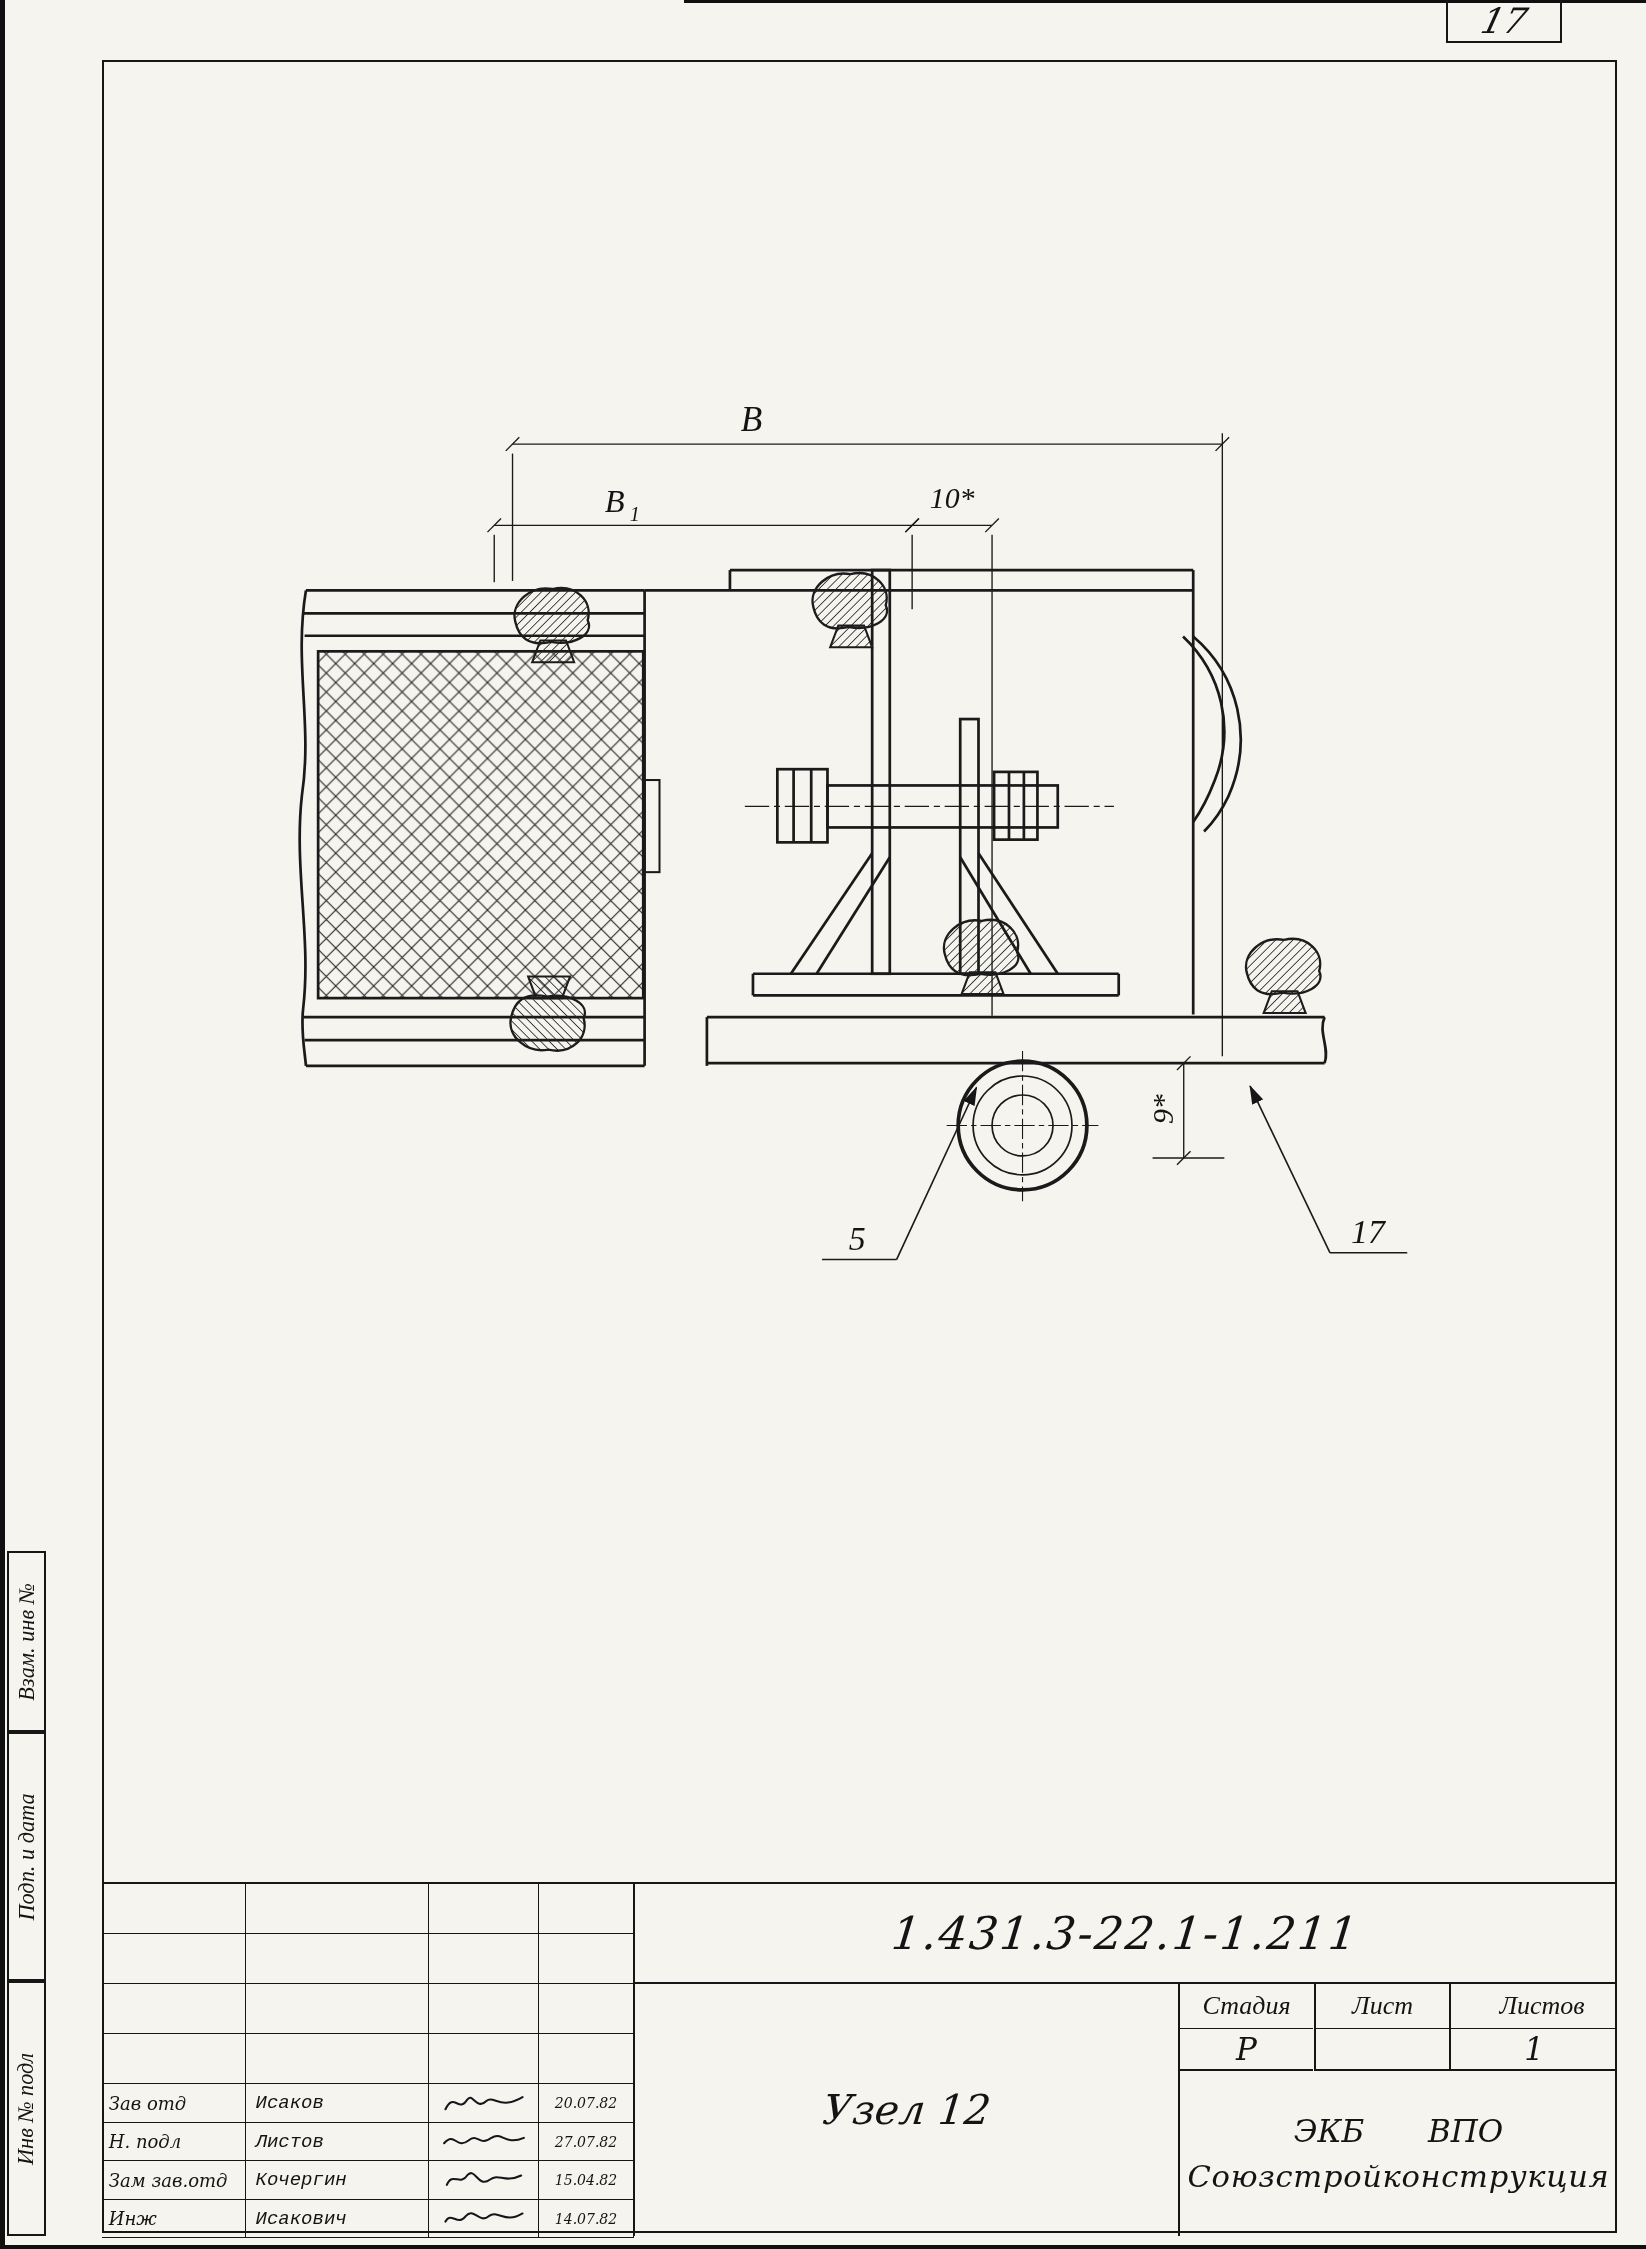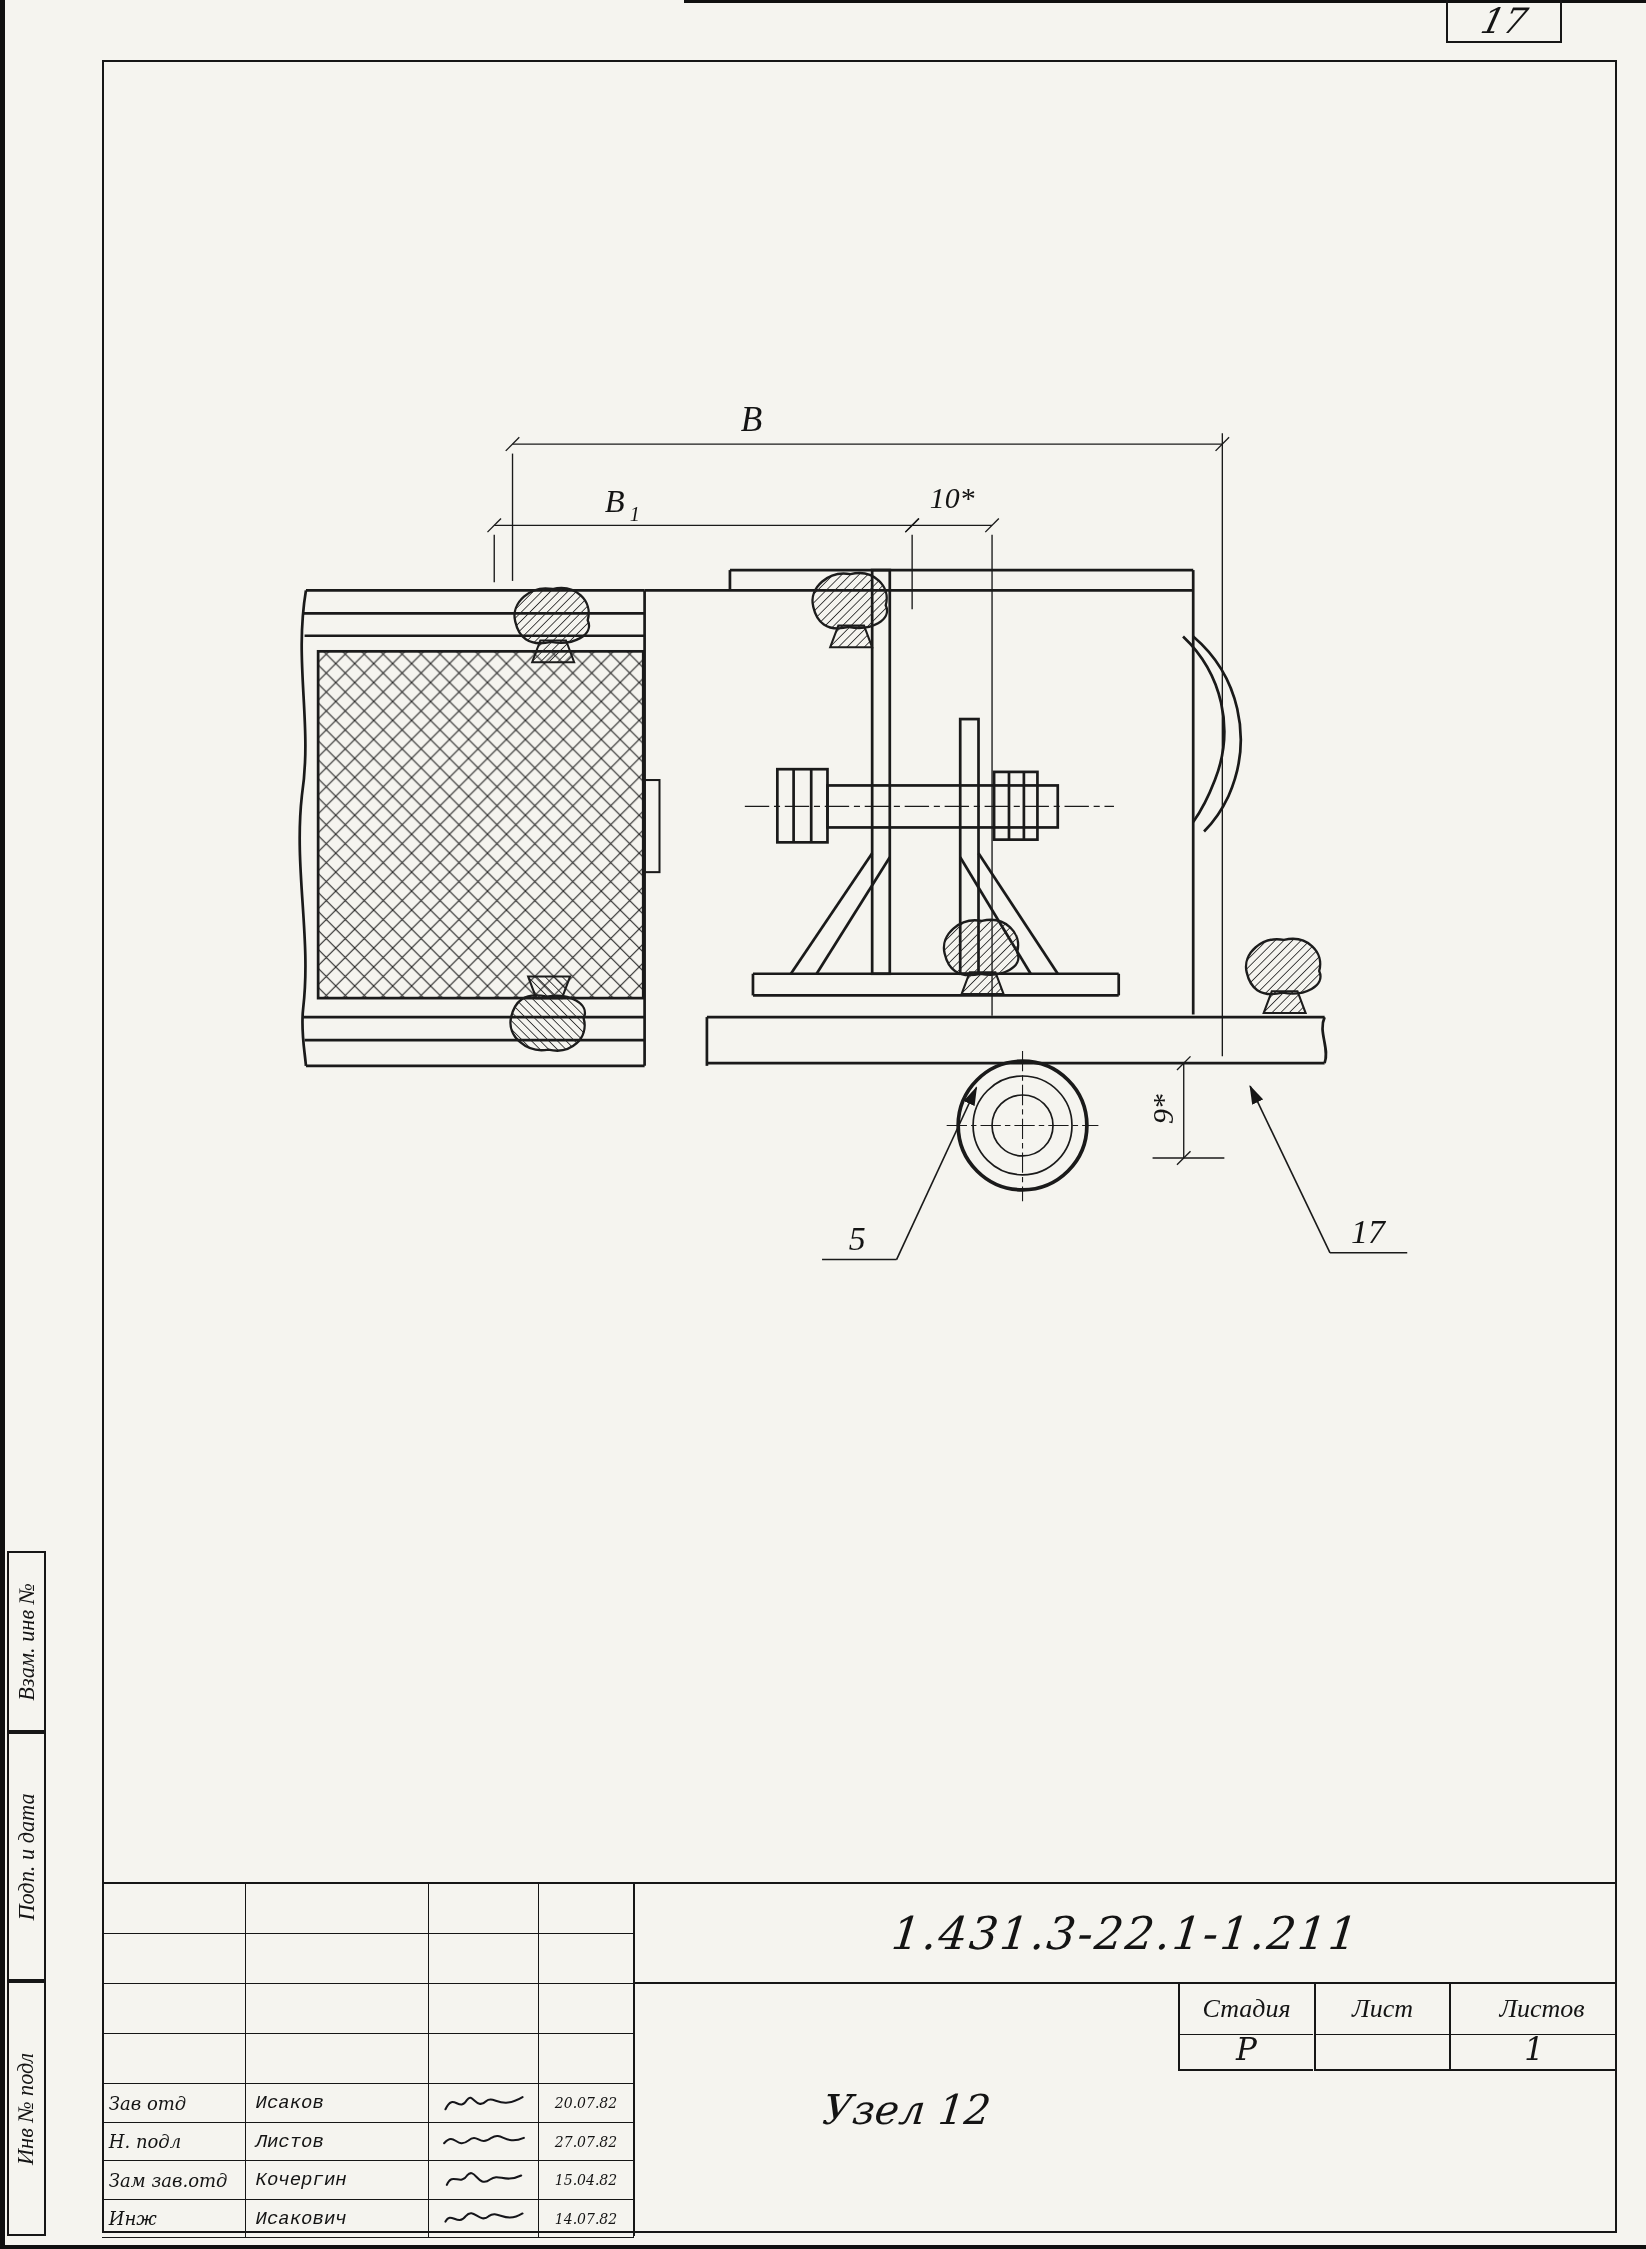--- a/index.html
+++ b/index.html
@@ -32,21 +32,21 @@
   .cell.date{justify-content:center;font-style:italic;font-size:14px;font-family:"DejaVu Serif",serif;}
   .tb-cell{position:absolute;box-sizing:border-box;border-color:#161616;display:flex;
     align-items:center;justify-content:center;}
   .doc-cell{left:633px;top:1882px;width:984px;height:102px;
     border-top:2px solid #161616;border-left:2px solid #161616;border-bottom:2px solid #161616;
     font-style:italic;font-size:45px;letter-spacing:2px;font-family:"DejaVu Serif",serif;transform-origin:center;}
   .doc-cell span{transform:skewX(-6deg);}
   .uzel-cell{left:633px;top:1984px;width:545px;height:252px;border-left:2px solid #161616;
     font-style:italic;font-size:41px;font-family:"DejaVu Serif",serif;}
   .uzel-cell span{transform:skewX(-6deg);}
-  .hdr-cell{top:1984px;height:51px;border-left:2px solid #161616;border-bottom:1.4px solid #161616;
+  .hdr-cell{top:1984px;height:45px;border-left:2px solid #161616;border-bottom:1.4px solid #161616;
     font-style:italic;font-size:26px;}
   .val-cell{top:2029px;height:42px;border-left:2px solid #161616;border-bottom:2px solid #161616;
     font-style:italic;font-size:31px;font-family:"DejaVu Serif",serif;}
   .org-cell{left:1178px;top:2071px;width:439px;height:165px;border-left:2px solid #161616;
     flex-direction:column;justify-content:center;gap:9.5px;}
   .org-line1{font-style:italic;font-size:31px;word-spacing:54px;font-family:"DejaVu Serif",serif;}
   .org-line2{font-style:italic;font-size:30.5px;letter-spacing:0.7px;font-family:"DejaVu Serif",serif;white-space:nowrap;}
   .drawing-svg{position:absolute;left:203px;top:379px;}
   svg text{font-family:"Liberation Serif",serif;font-style:italic;fill:#141414;}
 </style>
@@ -279,15 +279,19 @@
   </div>
 
   <div class="tb-cell hdr-cell" style="left:1178px;width:135px;">Стадия</div>
   <div class="tb-cell hdr-cell" style="left:1314px;width:135px;">Лист</div>
   <div class="tb-cell hdr-cell" style="left:1449px;width:168px;padding-left:16px;">Листов</div>
 
   <div class="tb-cell val-cell" style="left:1178px;width:135px;">Р</div>
   <div class="tb-cell val-cell" style="left:1314px;width:135px;"></div>
   <div class="tb-cell val-cell" style="left:1449px;width:168px;">1</div>
 
+  <div class="tb-cell org-cell">
+    <span class="org-line1">ЭКБ ВПО</span>
+    <span class="org-line2">Союзстройконструкция</span>
+  </div>
 
 </div>
 
 
 </body></html>

